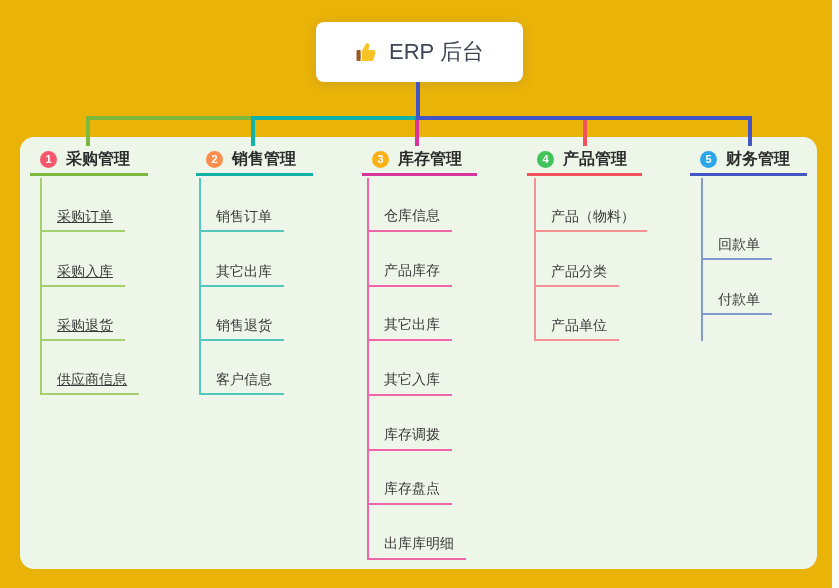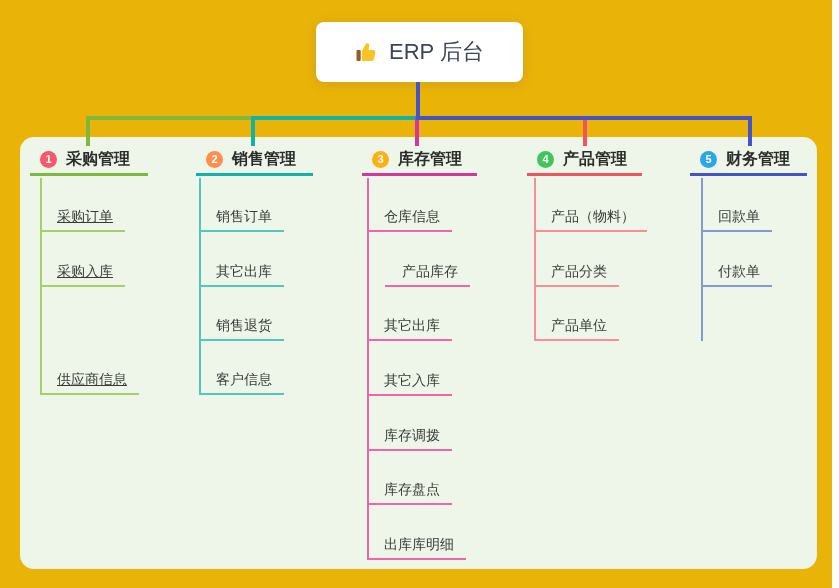--- a/index.html
+++ b/index.html
@@ -60,22 +60,22 @@
   .vl3{left:367px;height:382px;background:#ee66a8;}
   .vl4{left:534px;height:163px;background:#f59093;}
   .vl5{left:701px;height:163px;background:#8399d1;}
   
   .child{
     position:absolute;
     font-size:14px;line-height:17px;color:#3a3a3a;
     padding:0 12px 5px 17px;
     border-bottom:2px solid #000;white-space:nowrap;cursor:default;
   }
-  .c1{border-color:#a3d06a;text-decoration:underline;} .c2{border-color:#52c7bb;} .c3{border-color:#ee66a8;}
-  .c4{border-color:#f59093;} .c5{border-color:#8399d1;}
+  .c1{border-color:#a3d06a;text-decoration:underline;} .c2{border-color:#52c7bb;} .c3{border-color:#ee66a8;font-family:Liberation Mono, monospace;}
+  .c4{border-color:#f59093;} .c5{border-color:#8399d1;margin-top:28px;}
 </style>
 </head>
 <body>
 
 <div class="canvas">
 
   <div class="panel"></div>
 
   <div class="line h-b1"></div>
   <div class="line v-b1"></div>
@@ -118,29 +118,30 @@
   </div>
 
   <div class="vline vl1"></div>
   <div class="vline vl2"></div>
   <div class="vline vl3"></div>
   <div class="vline vl4"></div>
   <div class="vline vl5"></div>
 
   <div class="child c1" style="left:40px;top:208px">采购订单</div>
   <div class="child c1" style="left:40px;top:263px">采购入库</div>
+  <div class="child c1" style="left:40px;top:317px">采购退货</div>
   <div class="child c1" style="left:40px;top:371px">供应商信息</div>
 
   <div class="child c2" style="left:199px;top:208px">销售订单</div>
   <div class="child c2" style="left:199px;top:263px">其它出库</div>
   <div class="child c2" style="left:199px;top:317px">销售退货</div>
   <div class="child c2" style="left:199px;top:371px">客户信息</div>
 
   <div class="child c3" style="left:367px;top:208px">仓库信息</div>
-  <div class="child c3" style="left:385px;top:263px">产品库存</div>
+  <div class="child c3" style="left:367px;top:263px">产品库存</div>
   <div class="child c3" style="left:367px;top:317px">其它出库</div>
   <div class="child c3" style="left:367px;top:372px">其它入库</div>
   <div class="child c3" style="left:367px;top:427px">库存调拨</div>
   <div class="child c3" style="left:367px;top:481px">库存盘点</div>
   <div class="child c3" style="left:367px;top:536px">出库库明细</div>
 
   <div class="child c4" style="left:534px;top:208px">产品（物料）</div>
   <div class="child c4" style="left:534px;top:263px">产品分类</div>
   <div class="child c4" style="left:534px;top:317px">产品单位</div>
 

